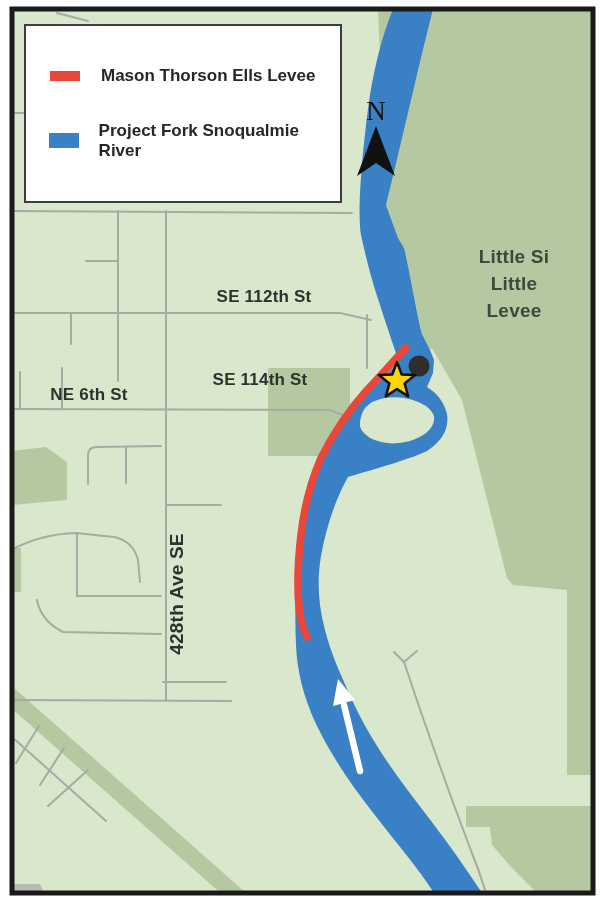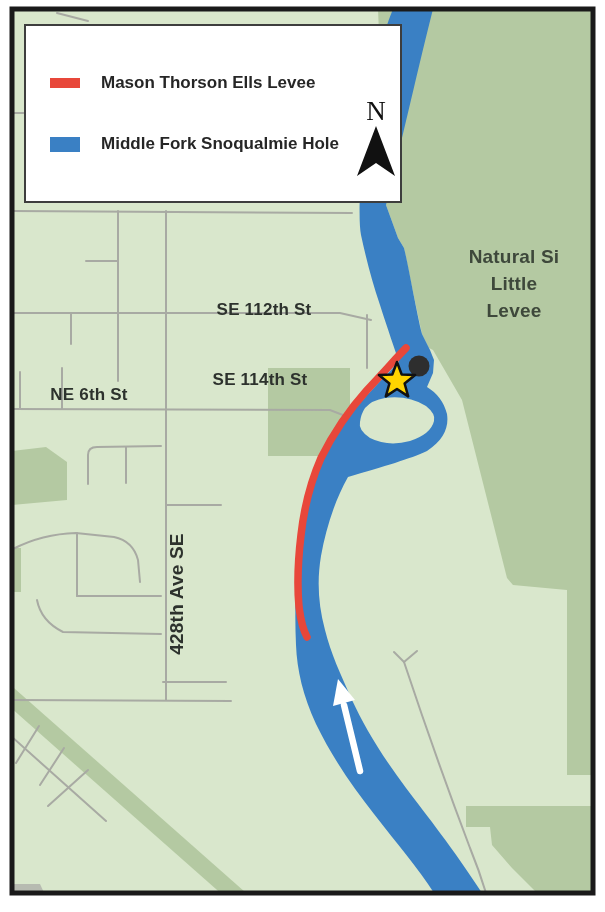--- a/index.html
+++ b/index.html
@@ -3,21 +3,21 @@
 <meta charset="utf-8">
 <style>
   html,body{margin:0;padding:0;background:#ffffff;}
   .page{position:relative;width:605px;height:912px;background:#ffffff;
         font-family:"Liberation Sans",sans-serif;overflow:hidden;}
   .map-svg{position:absolute;left:0;top:0;}
   .map-label{position:absolute;transform:translate(-50%,-50%);font-weight:bold;
         font-size:17px;color:#2d322d;white-space:nowrap;letter-spacing:.2px;}
   .label-rotated{transform:translate(-50%,-50%) rotate(-90deg);font-size:19px;}
   .label-natural{font-size:19px;color:#3e483b;text-align:center;line-height:27px;}
-  .legend{position:absolute;left:24px;top:24px;width:378px;height:179px;
+  .legend{position:absolute;left:24px;top:24px;width:318px;height:179px;
         background:#ffffff;border:2px solid #3d3d3d;box-sizing:border-box;
         display:flex;flex-direction:column;justify-content:space-evenly;
         padding:6px 8px 6px 18px;}
   .legend-row{display:flex;align-items:center;gap:15px;}
   .legend-swatch{width:42px;display:flex;justify-content:center;align-items:center;}
   .legend-text{font-size:17px;font-weight:bold;color:#262626;}
   .north{position:absolute;left:352px;top:96px;width:48px;text-align:center;}
   .north-n{font-family:"Liberation Serif",serif;font-size:27px;color:#111;line-height:30px;}
 </style>
 </head>
@@ -122,47 +122,47 @@
       </g>
 
       <circle cx="419" cy="366" r="10.5" fill="#2e2e2e"></circle>
 
       <polygon fill="#ffd400" stroke="#111111" stroke-width="2.5" stroke-linejoin="round" points="397,362 401.7,374.5 415.1,375.1 404.6,383.5 408.2,396.4 397,389 385.8,396.4 389.4,383.5 378.9,375.1 392.3,374.5"></polygon>
     </g>
 
     <rect x="12" y="9" width="581" height="884" fill="none" stroke="#1a1a1a" stroke-width="5"></rect>
   </svg>
 
-  <div class="map-label" style="left:264px;top:297px;margin-top:13px;">SE 112th St</div>
+  <div class="map-label" style="left:264px;top:297px;">SE 112th St</div>
   <div class="map-label" style="left:89px;top:395px;text-align:center;">NE 6th St</div>
   <div class="map-label" style="left:260px;top:380px;">SE 114th St</div>
   <div class="map-label label-rotated" style="left:177px;top:594px;">428th Ave SE</div>
 
   <div class="map-label label-natural" style="left:514px;top:283px;">
-    <div>Natural Si</div>
+    <div>Little Si</div>
     <div>Little</div>
     <div>Levee</div>
   </div>
 
   <div class="legend">
     <div class="legend-row">
       <span class="legend-swatch">
         <svg width="32" height="12" viewBox="0 0 32 12">
           <rect x="1" y="1" width="30" height="10" fill="#e8473a"></rect>
         </svg>
       </span>
       <span class="legend-text">Mason Thorson Ells Levee</span>
     </div>
     <div class="legend-row">
       <span class="legend-swatch">
         <svg width="32" height="17" viewBox="0 0 32 17">
           <rect x="1" y="1" width="30" height="15" fill="#3a80c4"></rect>
         </svg>
       </span>
-      <span class="legend-text">Middle Fork Snoqualmie Hole</span>
+      <span class="legend-text">Project Fork Snoqualmie River</span>
     </div>
   </div>
 
   <div class="north">
     <div class="north-n">N</div>
     <svg width="38" height="52" viewBox="0 0 38 52">
       <polygon points="19,0 38,50 19,37 0,50" fill="#111111"></polygon>
     </svg>
   </div>
 

